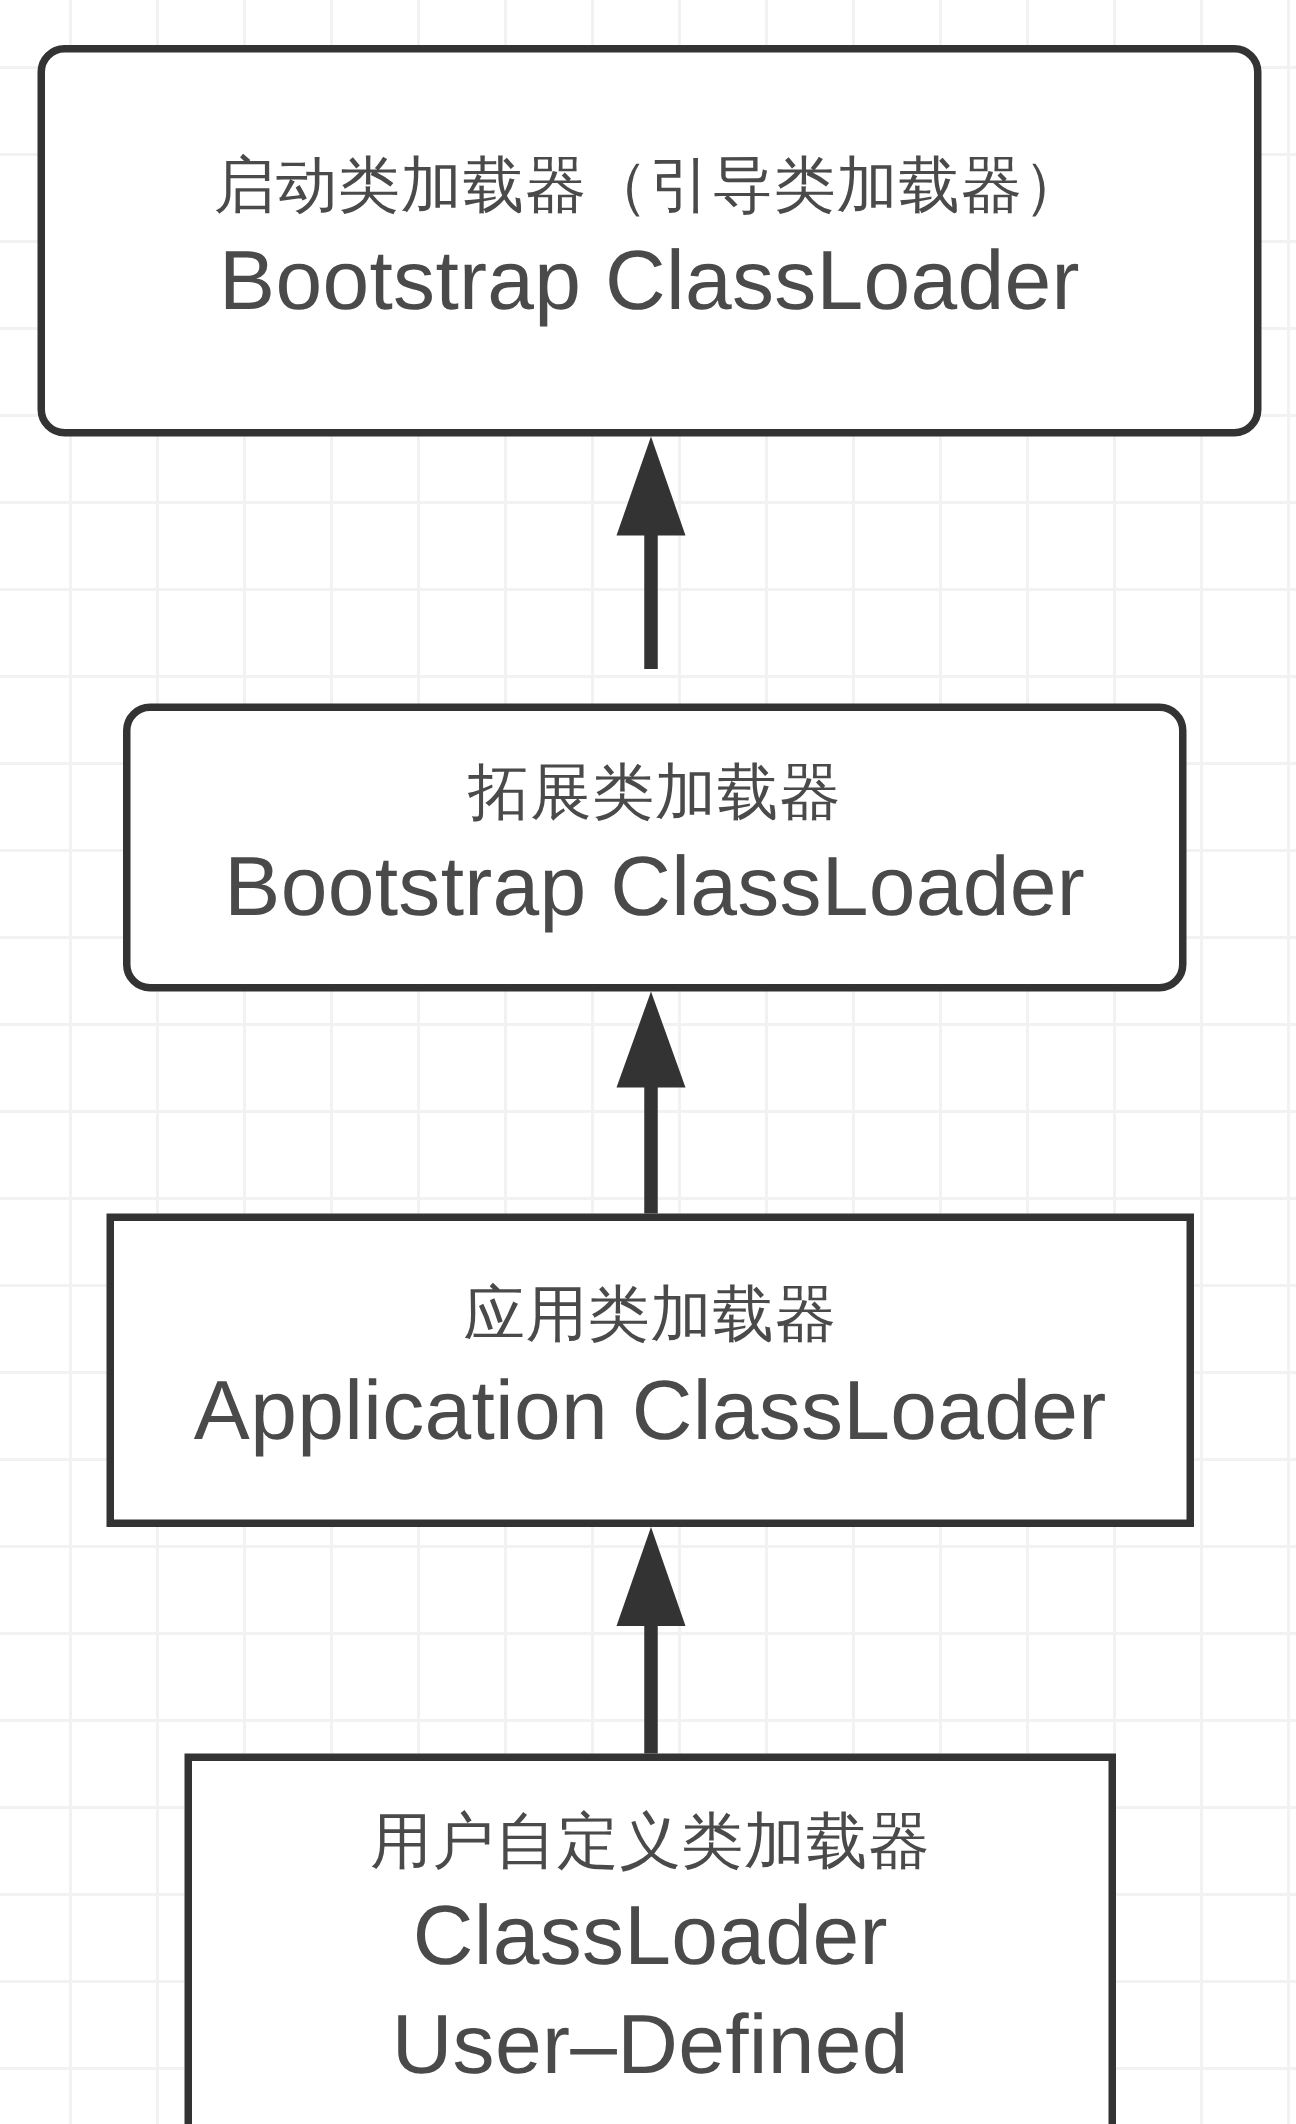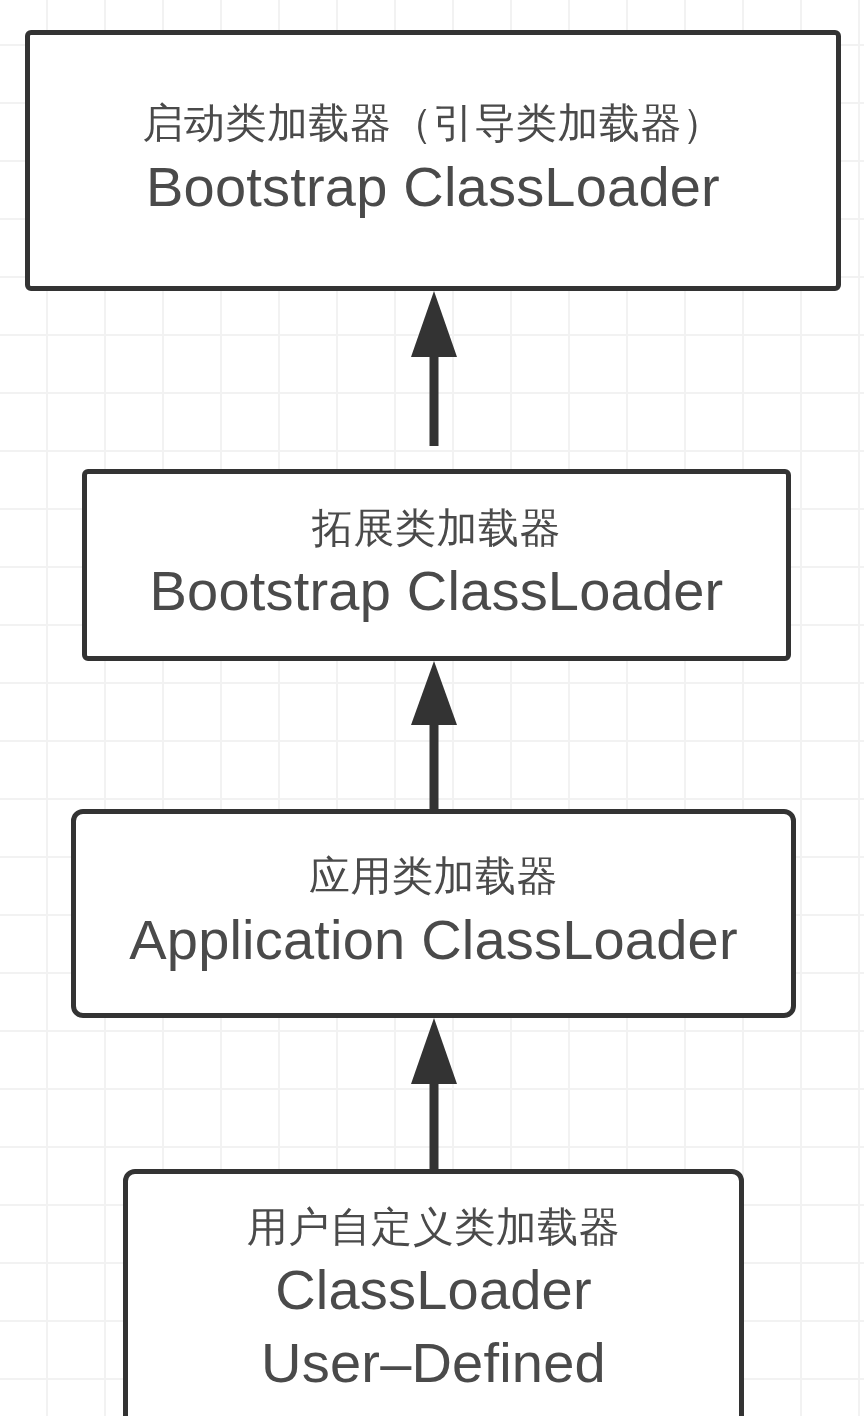--- a/index.html
+++ b/index.html
@@ -28,22 +28,22 @@
     box-sizing: border-box;
     background: #ffffff;
     border: 5px solid #333333;
     display: flex;
     flex-direction: column;
     align-items: center;
     justify-content: center;
     text-align: center;
     color: #4a4a4a;
   }
-  .node.rounded { border-radius: 6px; }
-  .node.sharp   { border-radius: 12px; }
+  .node.rounded { border-radius: 18px; }
+  .node.sharp   { border-radius: 0px; }
 
   .line-cn {
     font-size: 41px;
     line-height: 1.30;
     letter-spacing: 0.5px;
     white-space: nowrap;
   }
   .line-en {
     font-size: 56px;
     line-height: 1.30;

